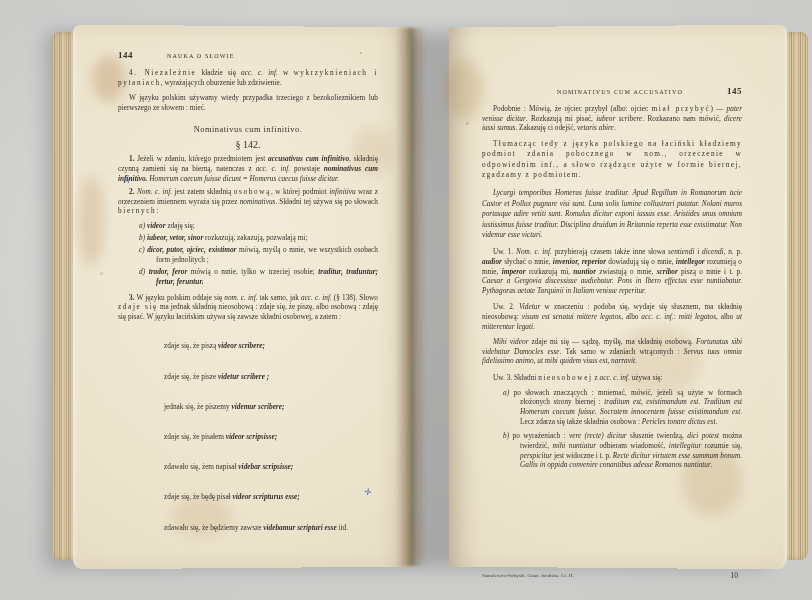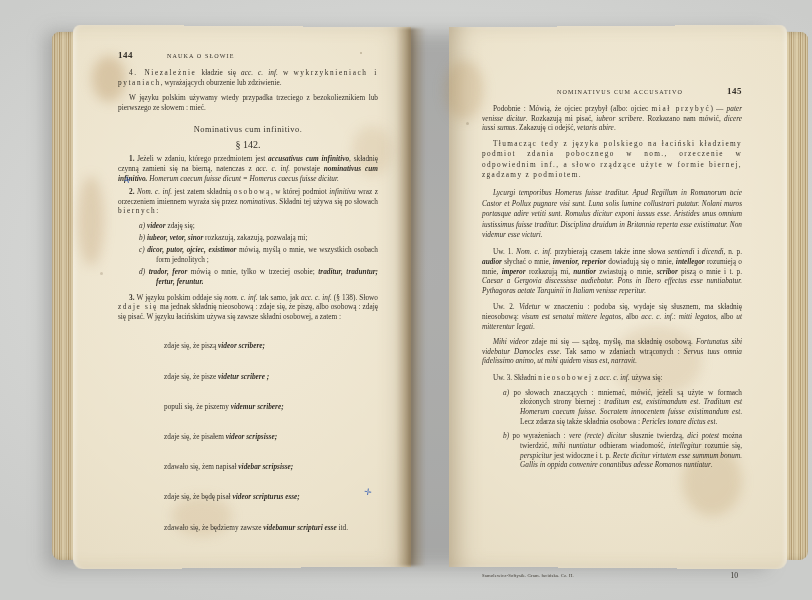--- a/index.html
+++ b/index.html
@@ -229,21 +229,21 @@
           <p class="li"><span class="mk">b)</span> <span class="bi">iubeor, vetor, sinor</span><span> rozkazują, zakazują, pozwalają mi;</span></p>
           <p class="li"><span class="mk">c)</span> <span class="bi">dicor, putor, ojciec, existimor</span><span> mówią, myślą o mnie, we wszystkich osobach form jednolitych ;</span></p>
           <p class="li"><span class="mk">d)</span> <span class="bi">trador, feror</span><span> mówią o mnie, tylko w trzeciej osobie; </span><span class="bi">traditur, traduntur; fertur, feruntur.</span></p>
         </div>
 
         <p class="para"><span class="bold">3.</span><span> W języku polskim oddaje się </span><span class="ital">nom. c. inf.</span><span> tak samo, jak </span><span class="ital">acc. c. inf.</span><span> (§ 138). Słowo </span><span class="sp">zdaje się</span><span> ma jednak składnię nieosobową : zdaje się, że piszę, albo osobową : zdaję się pisać. W języku łacińskim używa się zawsze składni osobowej, a zatem :</span></p>
 
         <div class="verselist">
           <div><span>zdaje się, że piszą </span><span class="bi">videor scribere;</span></div>
           <div><span>zdaje się, że pisze </span><span class="bi">videtur  scribere ;</span></div>
-          <div><span>populi się, że piszemy </span><span class="bi">videmur scribere;</span></div>
+          <div><span>jednak się, że piszemy </span><span class="bi">videmur scribere;</span></div>
           <div><span>zdaje się, że pisałem </span><span class="bi">videor scripsisse;</span></div>
           <div><span>zdawało się, żem napisał </span><span class="bi">videbar scripsisse;</span></div>
           <div><span>zdaje się, że będę pisał </span><span class="bi">videor scripturus esse;</span></div>
           <div><span>zdawało się, że będziemy zawsze </span><span class="bi">videbamur scripturi esse</span><span> itd.</span></div>
         </div>
 
       </div>
 
       <div class="bluemark" style="left:50px;top:150px;">✛</div>
       <div class="bluemark" style="left:290px;top:462px;transform:rotate(8deg);">✛</div>

